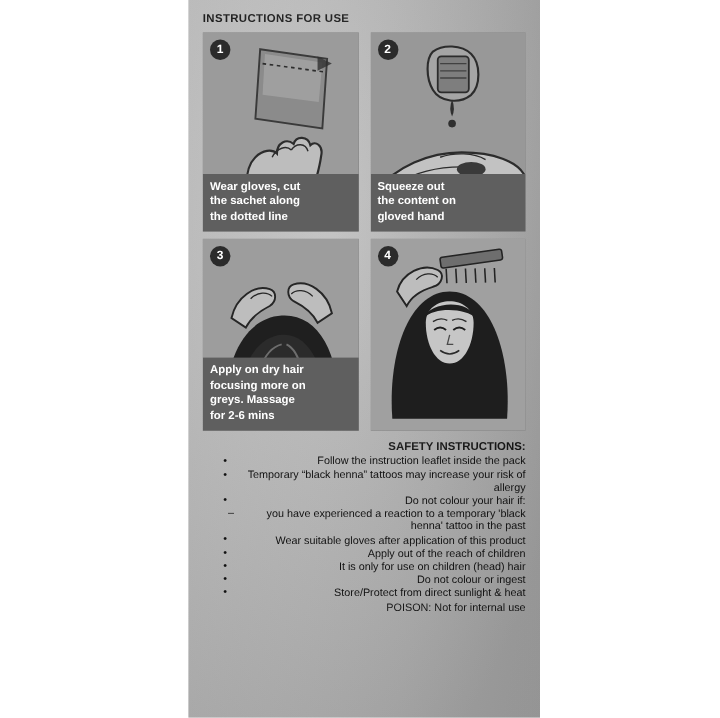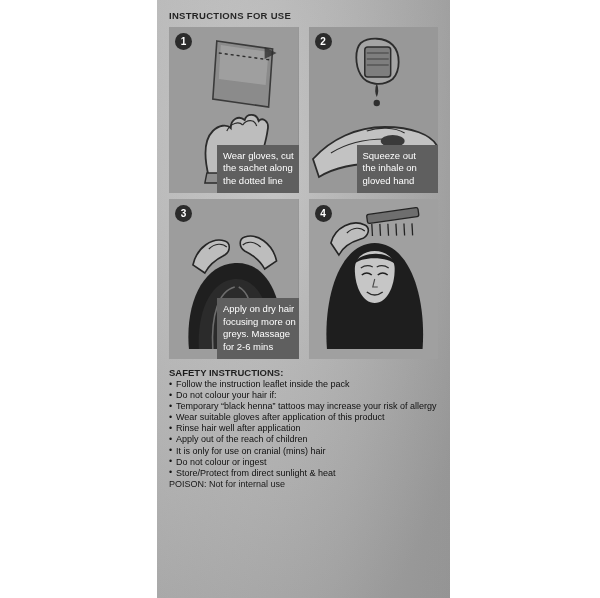--- a/index.html
+++ b/index.html
@@ -81,34 +81,34 @@
   }
   .caption {
     position: absolute;
     left: 0;
     bottom: 0;
     width: 100%;
     box-sizing: border-box;
     background: #5f5f5f;
     color: #ffffff;
     font-size: 9.5px;
-    font-weight: normal;
+    font-weight: bold;
     line-height: 12.5px;
     padding: 5px 6px 6px 6px;
     z-index: 4;
     white-space: pre-line;
-    margin-left: 48px;
   }
   
   .svg-art { position: absolute; left: 0; top: 0; width: 100%; height: 100%; }
 
   
   .safety {
-    margin: 8px 2px 0 2px;
+    margin: 8px 2px 0 19px;
     color: #111111;
+    text-align: right;
   }
   .safety-title {
     font-size: 9.5px;
     font-weight: bold;
     margin-bottom: 1px;
   }
   .safety ul {
     list-style: none;
     margin: 0;
     padding: 0;
@@ -190,21 +190,21 @@
 
             <path d="M4,132 C22,112 48,100 76,100 C104,100 122,108 128,118 C120,130 100,136 74,136 C50,136 26,140 10,150 Z" fill="#c2c2c2" stroke="#2c2c2c" stroke-width="1.8"></path>
             <path d="M58,104 C70,100 86,100 96,106" fill="none" stroke="#2c2c2c" stroke-width="1.2"></path>
             <path d="M22,126 C38,116 56,112 76,112" fill="none" stroke="#2c2c2c" stroke-width="1.1"></path>
 
             <ellipse cx="84" cy="114" rx="12" ry="6" fill="#3a3a3a"></ellipse>
           </svg>
         </div>
         <div class="step-num">2</div>
         <div class="caption">Squeeze out
-the inhale on
+the content on
 gloved hand</div>
       </div>
 
       <div class="card">
         <div class="art">
           <svg class="svg-art" viewBox="0 0 130 160" preserveAspectRatio="none">
             <rect x="0" y="0" width="130" height="160" fill="#9d9d9d"></rect>
 
             <path d="M20,150 C16,104 34,66 66,64 C98,62 116,98 114,150 Z" fill="#1f1f1f"></path>
             <path d="M30,150 C28,112 42,82 66,80 C90,78 104,110 104,150 Z" fill="#2b2b2b"></path>
@@ -264,26 +264,26 @@
         </div>
         <div class="step-num">4</div>
       </div>
 
     </div>
 
     <div class="safety">
       <div class="safety-title">SAFETY INSTRUCTIONS:</div>
       <ul>
         <li class="bullet">Follow the instruction leaflet inside the pack</li>
+        <li class="bullet">Temporary “black henna” tattoos may increase your risk of allergy</li>
         <li class="bullet">Do not colour your hair if:</li>
-        <li class="bullet">Temporary “black henna” tattoos may increase your risk of allergy</li>
+        <li class="dash">you have experienced a reaction to a temporary 'black henna' tattoo in the past</li>
         <li class="bullet">Wear suitable gloves after application of this product</li>
-        <li class="bullet">Rinse hair well after application</li>
         <li class="bullet">Apply out of the reach of children</li>
-        <li class="bullet">It is only for use on cranial (mins) hair</li>
+        <li class="bullet">It is only for use on children (head) hair</li>
         <li class="bullet">Do not colour or ingest</li>
         <li class="bullet">Store/Protect from direct sunlight &amp; heat</li>
       </ul>
       <div class="poison">POISON: Not for internal use</div>
     </div>
 
   </div>
 </div>
 
 </body></html>

